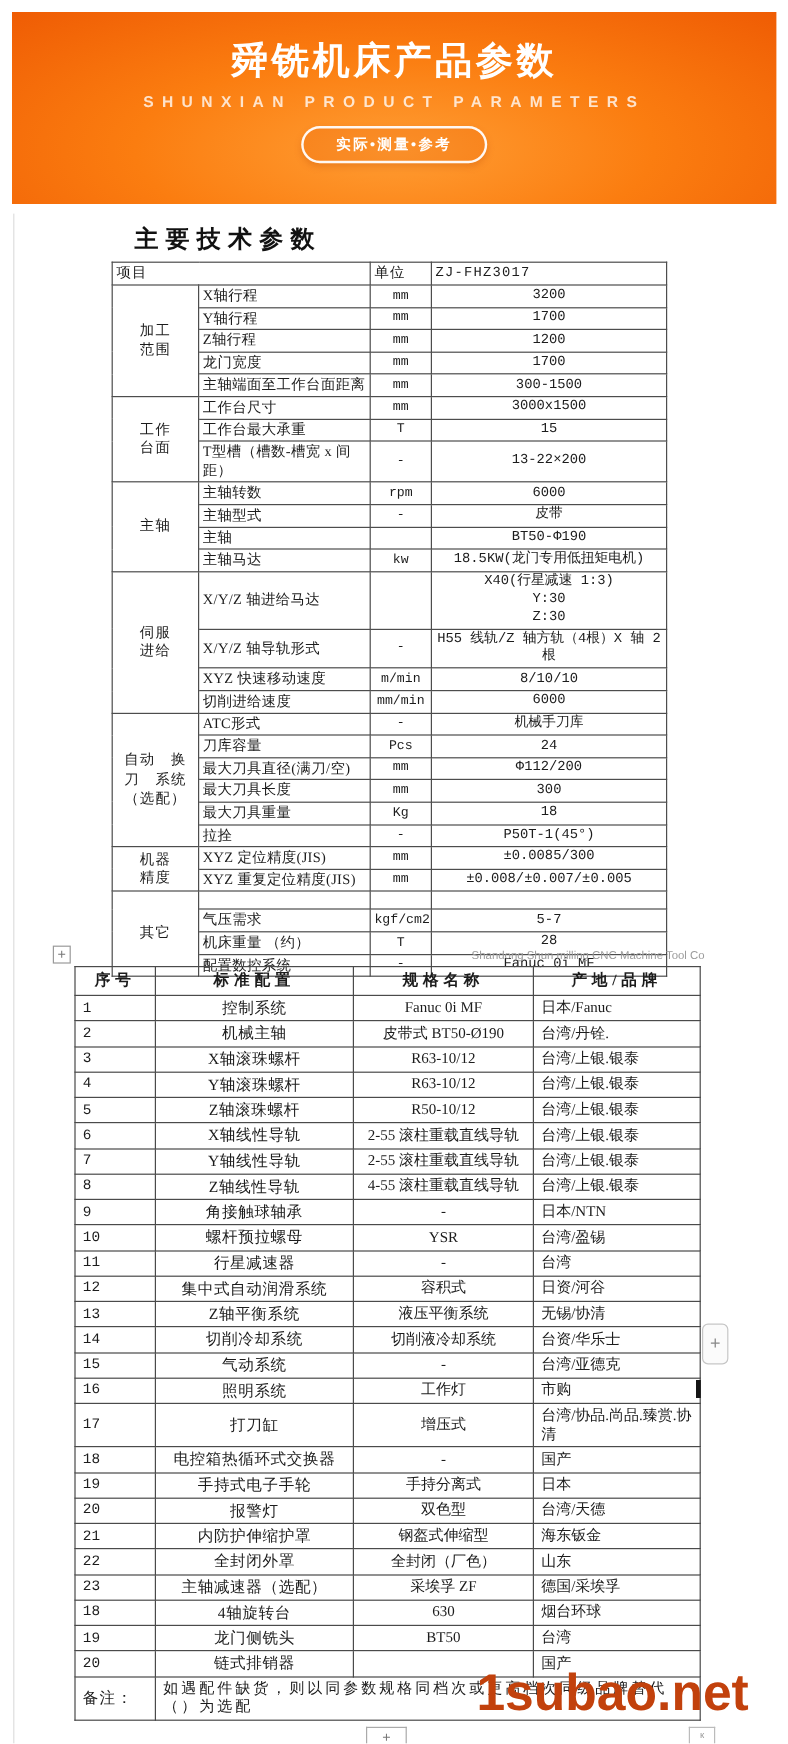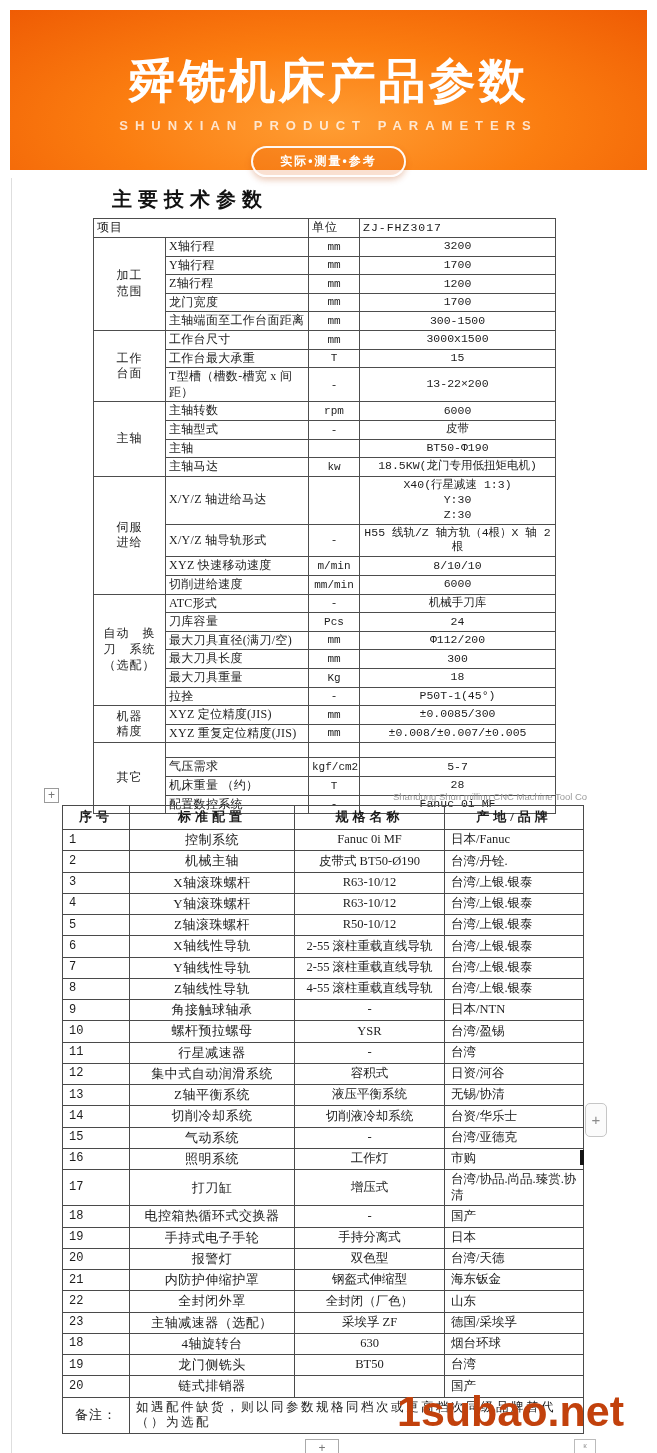--- a/index.html
+++ b/index.html
@@ -11,21 +11,21 @@
     color: #1c1c1c;
   }
   
   .banner {
     position: absolute; left: 10px; top: 10px; width: 637px; height: 160px;
     background: radial-gradient(ellipse at 50% 72%, #ff9d33 0%, #fb7d10 48%, #ef5c04 100%);
     text-align: center; color: #fff;
     font-family: "Liberation Sans", "DejaVu Sans", sans-serif;
   }
   .banner-title {
-    padding-top: 40px; font-size: 47px; font-weight: bold; letter-spacing: 3px;
+    padding-top: 20px; font-size: 31px; font-weight: bold; letter-spacing: 3px;
   }
   .banner-sub {
     margin-top: 5px; font-size: 13px; letter-spacing: 7px;
     color: rgba(255,255,255,0.78); font-weight: bold; text-align: center;
   }
   .badge {
     display: inline-block; margin-top: 13px; padding: 5px 27px;
     border: 2px solid rgba(255,255,255,0.95); border-radius: 24px;
     font-size: 12px; font-weight: bold; letter-spacing: 2px;
     background: rgba(225,85,0,0.18);
@@ -74,21 +74,21 @@
   .table2 th, .table2 td {
     border: 1px solid #4a4a4a; padding: 2px 6px; height: 20px;
     line-height: 1.25; overflow: hidden;
   }
   .table2 thead th { text-align: center; font-weight: bold; letter-spacing: 4px; height: 24px; }
   .t2-no     { text-align: left; padding-left: 9px;
                font-family: "Liberation Mono", "DejaVu Sans Mono", monospace; font-size: 12px; }
   .t2-name   { text-align: center; letter-spacing: 0.5px; }
   .t2-spec   { text-align: center; font-size: 12.5px; }
   .t2-origin { text-align: left; font-size: 12.5px; margin-left: 26px; }
-  .t2-note-label { text-align: center; padding-left: 9px; letter-spacing: 1px; margin-top: 12px; }
+  .t2-note-label { text-align: left; padding-left: 9px; letter-spacing: 1px; margin-top: 12px; }
   .t2-note   { text-align: left; letter-spacing: 2.5px; font-size: 12.5px; }
   
   .insert-btn {
     position: absolute; left: 585px; top: 1103px; width: 22px; height: 34px;
     border: 1px solid #c6c6c6; border-radius: 5px; background: #fbfbfb;
     color: #8a8a8a; font: 15px/32px "Liberation Sans", sans-serif; text-align: center;
     cursor: pointer;
   }
   .caret { position: absolute; left: 580px; top: 1150px; width: 4px; height: 15px; background: #141414; }
   .bottom-plus {

